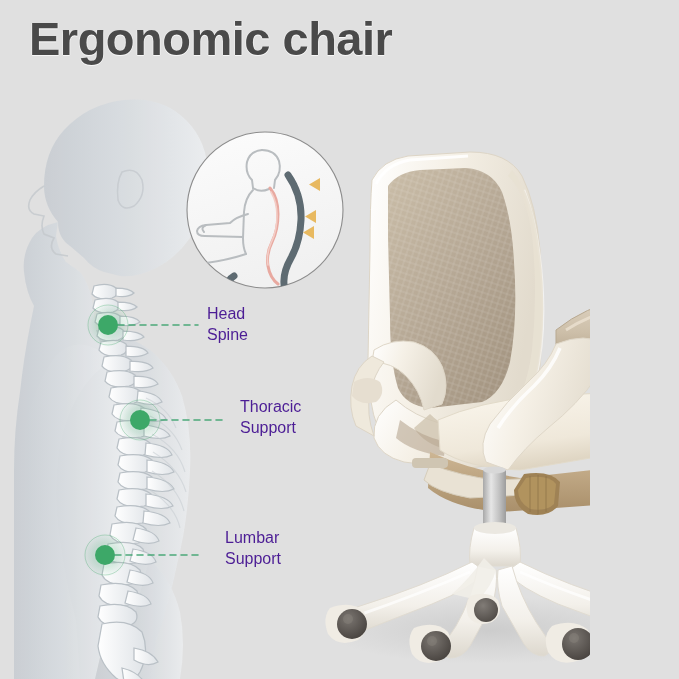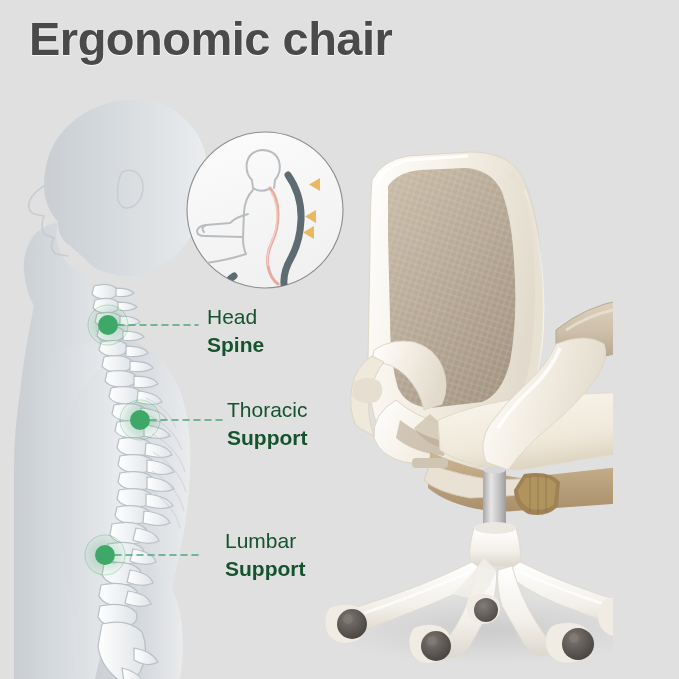--- a/index.html
+++ b/index.html
@@ -3,21 +3,21 @@
 <meta charset="utf-8">
 <style>
   html,body{margin:0;padding:0;}
   body{
     width:679px;height:679px;
     background:#e0e0e0;
     font-family:"Liberation Sans","DejaVu Sans",sans-serif;
     overflow:hidden;
     position:relative;
   }
-  #stage{position:relative;width:590px;height:679px;overflow:hidden;background:#e0e0e0;padding-left:23px;}
+  #stage{position:relative;width:590px;height:679px;overflow:hidden;background:#e0e0e0;}
 
   
   .title-block{
     position:absolute;left:29px;top:14px;width:560px;
     z-index:30;
   }
   .title-line{
     font-size:47px;
     font-weight:bold;
     color:#4a4a4a;
@@ -34,29 +34,29 @@
   .art{position:absolute;left:0;top:0;width:679px;height:679px;}
   #human-layer{z-index:5;}
   #chair-layer{z-index:6;}
   #inset-layer{z-index:12;}
   #annot-layer{z-index:20;}
 
   
   .annot{
     position:absolute;
     z-index:25;
-    color:#14532d;
-    font-size:21px;
+    color:#4c1d95;
+    font-size:16px;
     line-height:1.32;
     white-space:nowrap;
     font-weight:normal;
   }
-  .annot .l2{display:block;font-weight:bold;}
+  .annot .l2{display:block;}
   #annot-head{left:207px;top:303px;}
-  #annot-thoracic{left:227px;top:396px;}
+  #annot-thoracic{left:240px;top:396px;}
   #annot-lumbar{left:225px;top:527px;}
 </style>
 </head>
 <body>
 
 <div id="stage">
 
   <svg class="art" id="human-layer" viewBox="0 0 679 679">
     <defs>
       <linearGradient id="bodyGrad" x1="0" y1="0" x2="1" y2="0">

